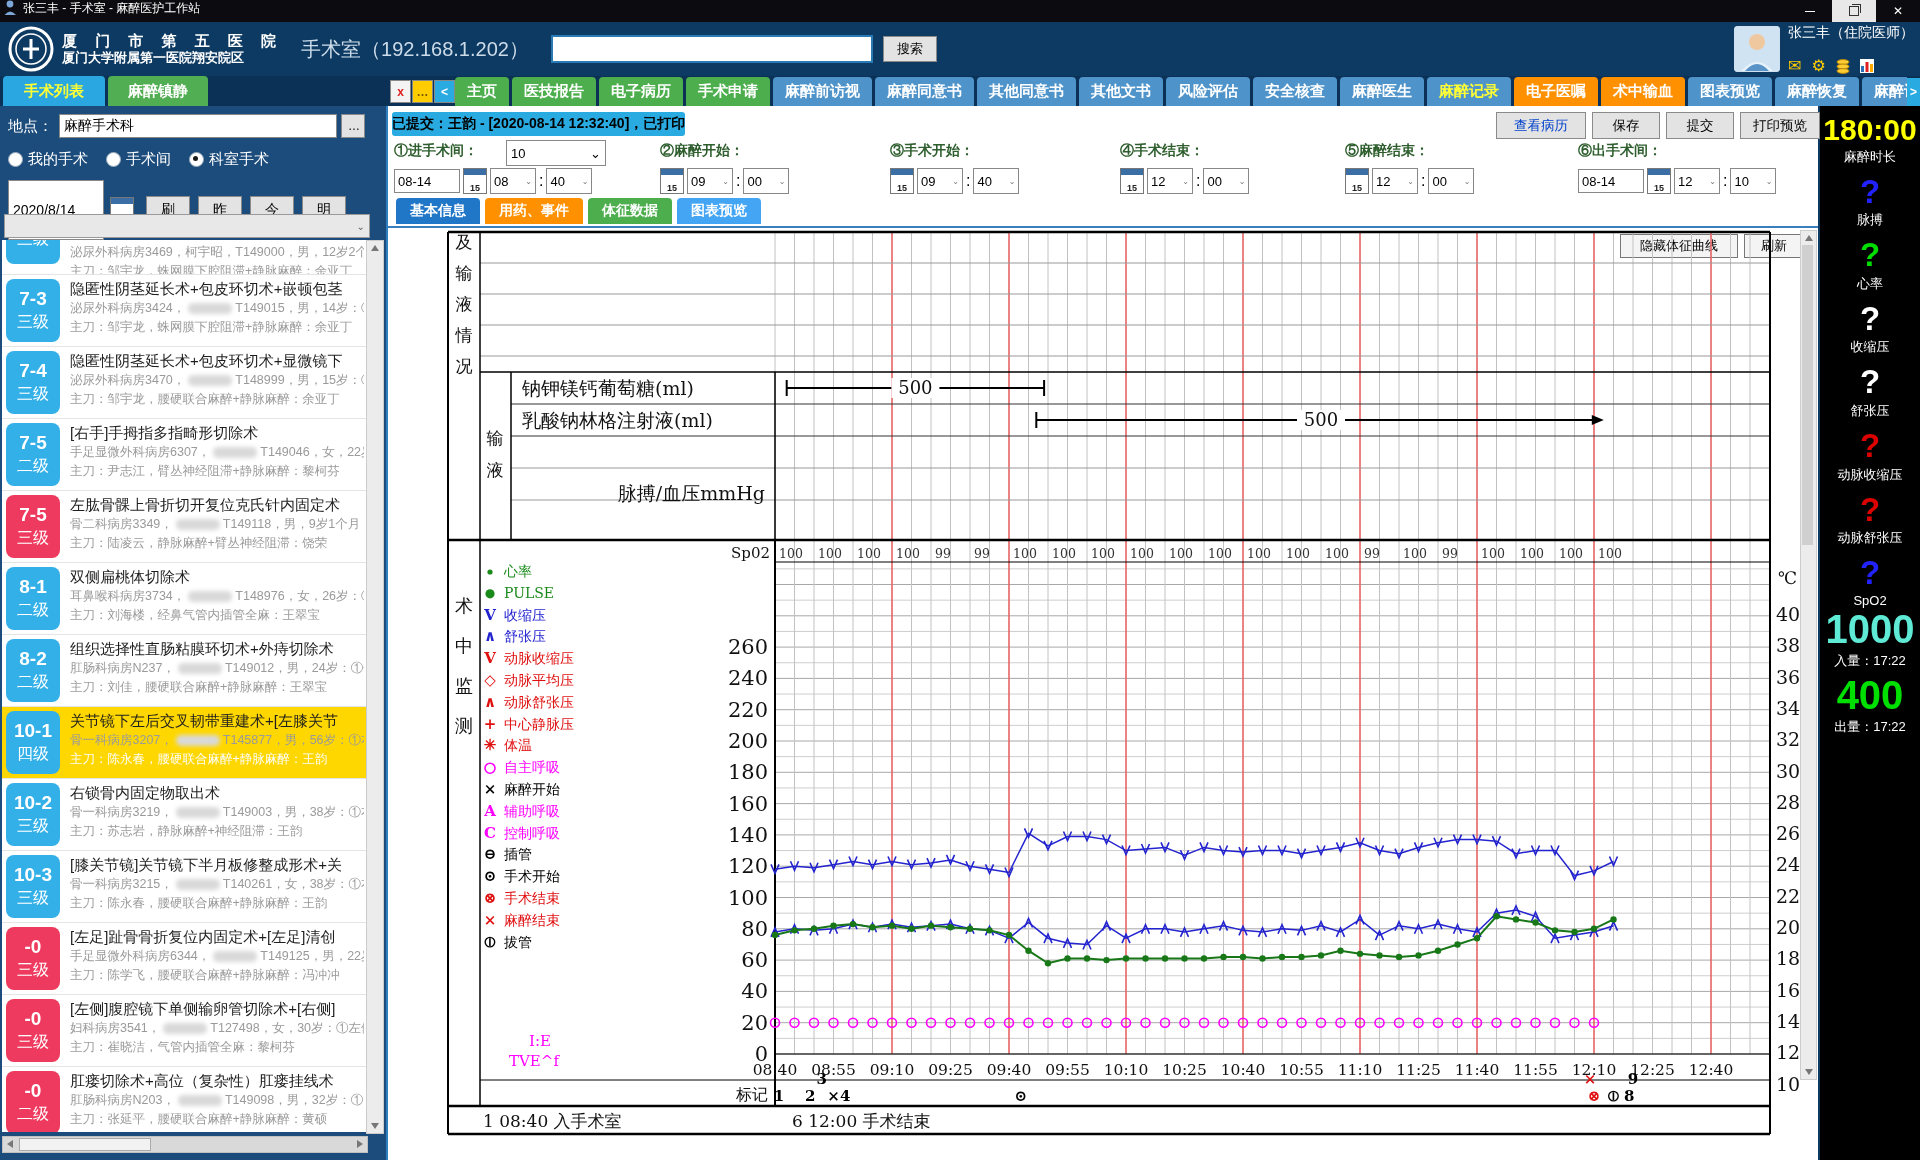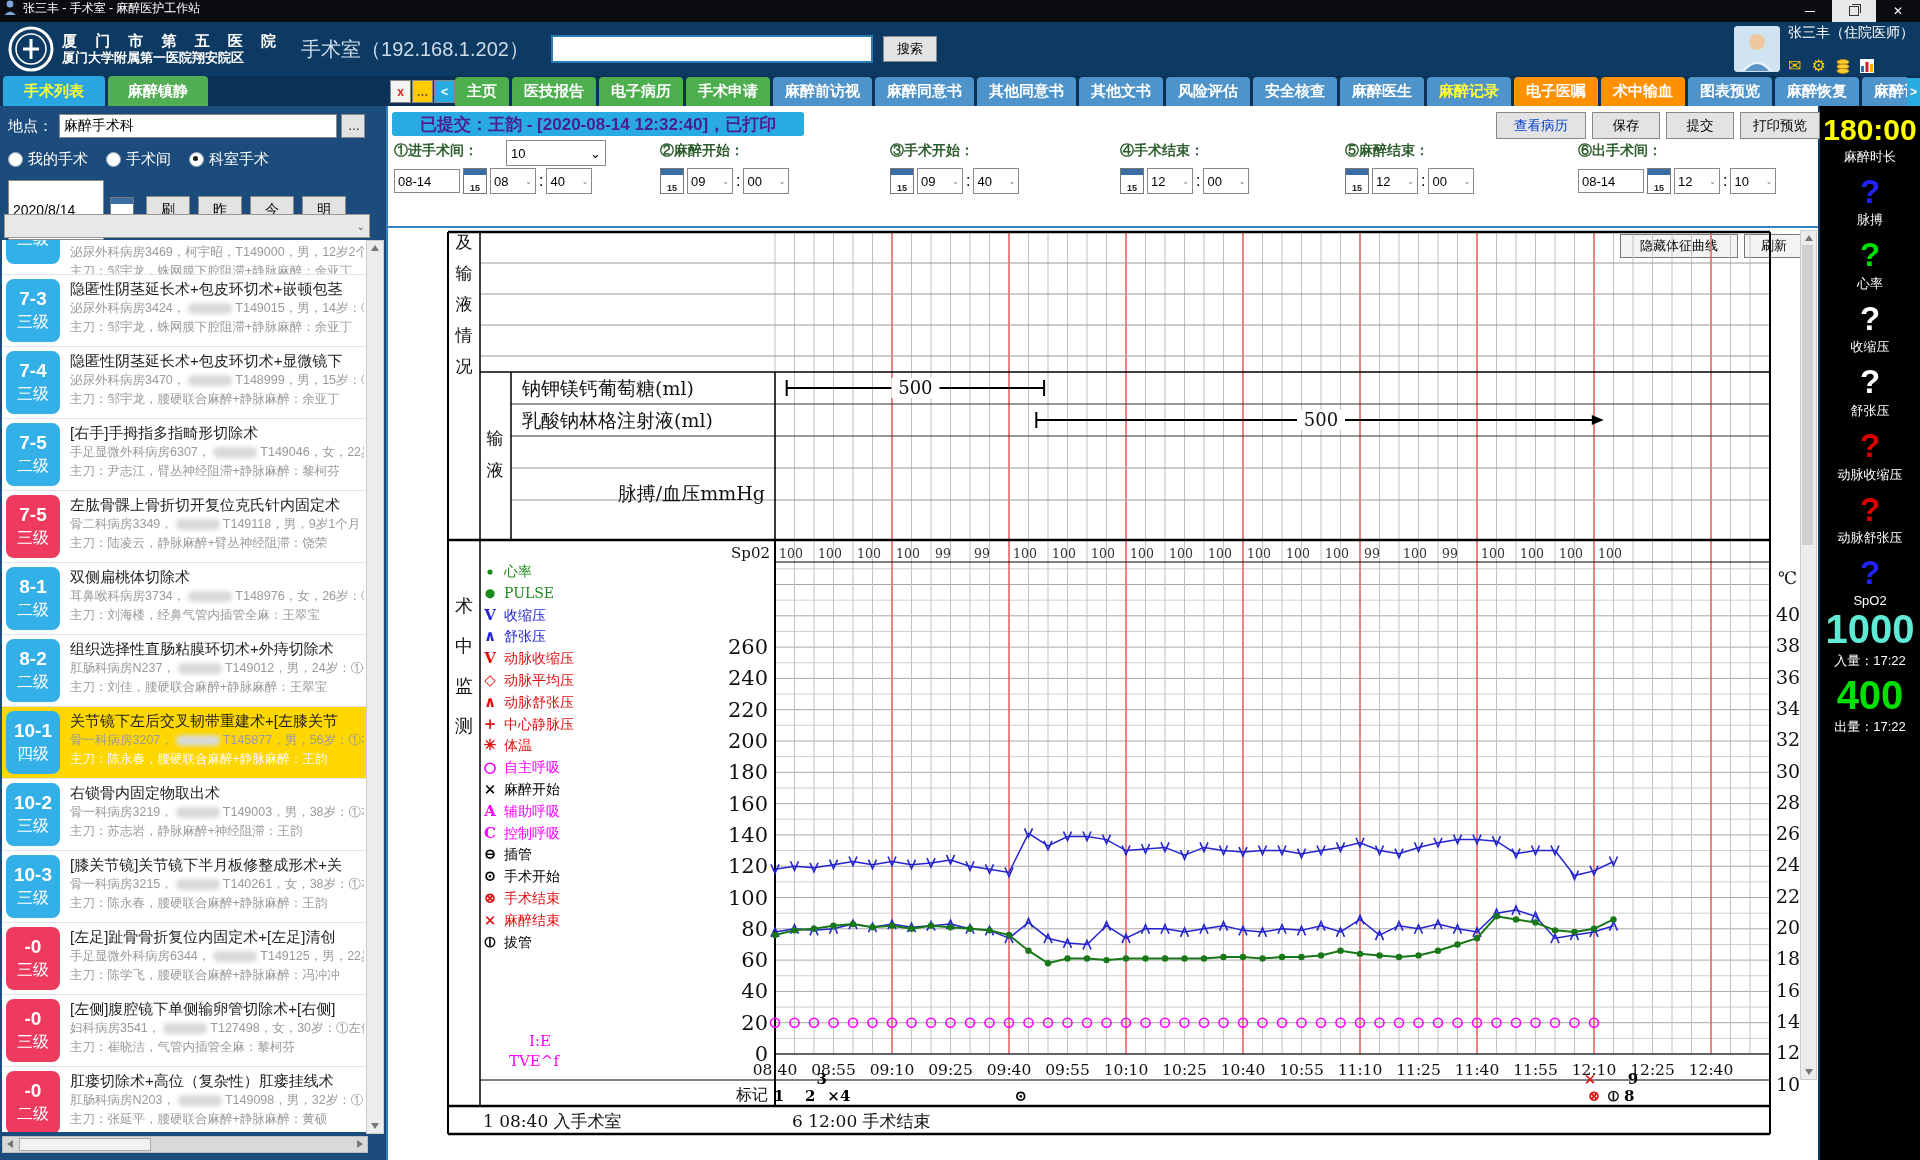--- a/index.html
+++ b/index.html
@@ -82,22 +82,22 @@
   #sb-vscroll{position:absolute;left:366px;top:134px;width:16px;height:892px;background:#ececec;border:1px solid #ccc}
   #sb-hscroll{position:absolute;left:2px;top:1030px;width:364px;height:15px;background:#d9d9d9;border:1px solid #c0c0c0}
   #sb-hthumb{position:absolute;left:16px;top:1px;width:130px;height:11px;background:#f2f2f2;border:1px solid #aaa}
   .arr{width:0;height:0;position:absolute}
   .arr.up{left:4px;top:4px;border-left:4px solid transparent;border-right:4px solid transparent;border-bottom:6px solid #777}
   .arr.dn{left:4px;bottom:4px;border-left:4px solid transparent;border-right:4px solid transparent;border-top:6px solid #777}
   .arr.lt{left:4px;top:3px;border-top:4px solid transparent;border-bottom:4px solid transparent;border-right:6px solid #777}
   .arr.rt{right:4px;top:3px;border-top:4px solid transparent;border-bottom:4px solid transparent;border-left:6px solid #777}
   
   #main{position:absolute;left:388px;top:106px;width:1430px;height:1054px;background:#fff}
-  #submitted{position:absolute;left:4px;top:6px;height:24px;background:#29abe2;color:#4c1d95;font-size:17px;
-             display:flex;align-items:center;padding:0 28px;border-radius:3px;font-weight:bold}
+  #submitted{position:absolute;left:4px;top:6px;height:24px;background:#29abe2;color:#000000;font-size:14px;
+             display:flex;align-items:center;padding:0 0;border-radius:3px;font-weight:bold}
   .topbtn{position:absolute;top:6px;height:25px;background:#e3e3e3;border:1px solid #8a8a8a;font-size:13.5px;
           display:flex;align-items:center;justify-content:center}
   #btn-view{left:1108px;width:88px;color:#0040cc}
   #btn-save{left:1204px;width:66px}
   #btn-submit{left:1278px;width:66px}
   #btn-print{left:1352px;width:78px}
   #times{position:absolute;left:0;top:34px;width:1430px;height:56px}
   .tlabel{position:absolute;top:2px;font-size:14px;color:#2e5e2e;font-weight:bold;white-space:nowrap}
   .tfield{position:absolute;top:28px;display:flex;align-items:center;gap:3px}
   .dinput{width:58px;height:22px;border:1px solid #888;font-size:13px;padding:0 3px}
@@ -489,20 +489,26 @@
         <div class="sel">
           <span>12</span>
           <span class="v">⌄</span>
         </div>
         <span>:</span>
         <div class="sel">
           <span>10</span>
           <span class="v">⌄</span>
         </div>
       </div>
+    </div>
+  <div id="subtabs">
+      <div class="stab blue">基本信息</div>
+      <div class="stab orange">用药、事件</div>
+      <div class="stab green">体征数据</div>
+      <div class="stab lightblue active">图表预览</div>
     </div>
   <div id="chartpanel">
     <div id="btn-hide" class="cbtn">隐藏体征曲线</div>
     <div id="btn-refresh" class="cbtn">刷新</div>
     <div id="chart-host"><svg width="1385" height="915" viewBox="0 0 1385 915">
           <line x1="355" y1="810.35" x2="1350" y2="810.35" stroke="#cecece" stroke-width="1"></line>
           <line x1="355" y1="794.7" x2="1350" y2="794.7" stroke="#a8a8a8" stroke-width="1"></line>
           <line x1="355" y1="779.05" x2="1350" y2="779.05" stroke="#cecece" stroke-width="1"></line>
           <line x1="355" y1="763.4" x2="1350" y2="763.4" stroke="#a8a8a8" stroke-width="1"></line>
           <line x1="355" y1="747.75" x2="1350" y2="747.75" stroke="#cecece" stroke-width="1"></line>

